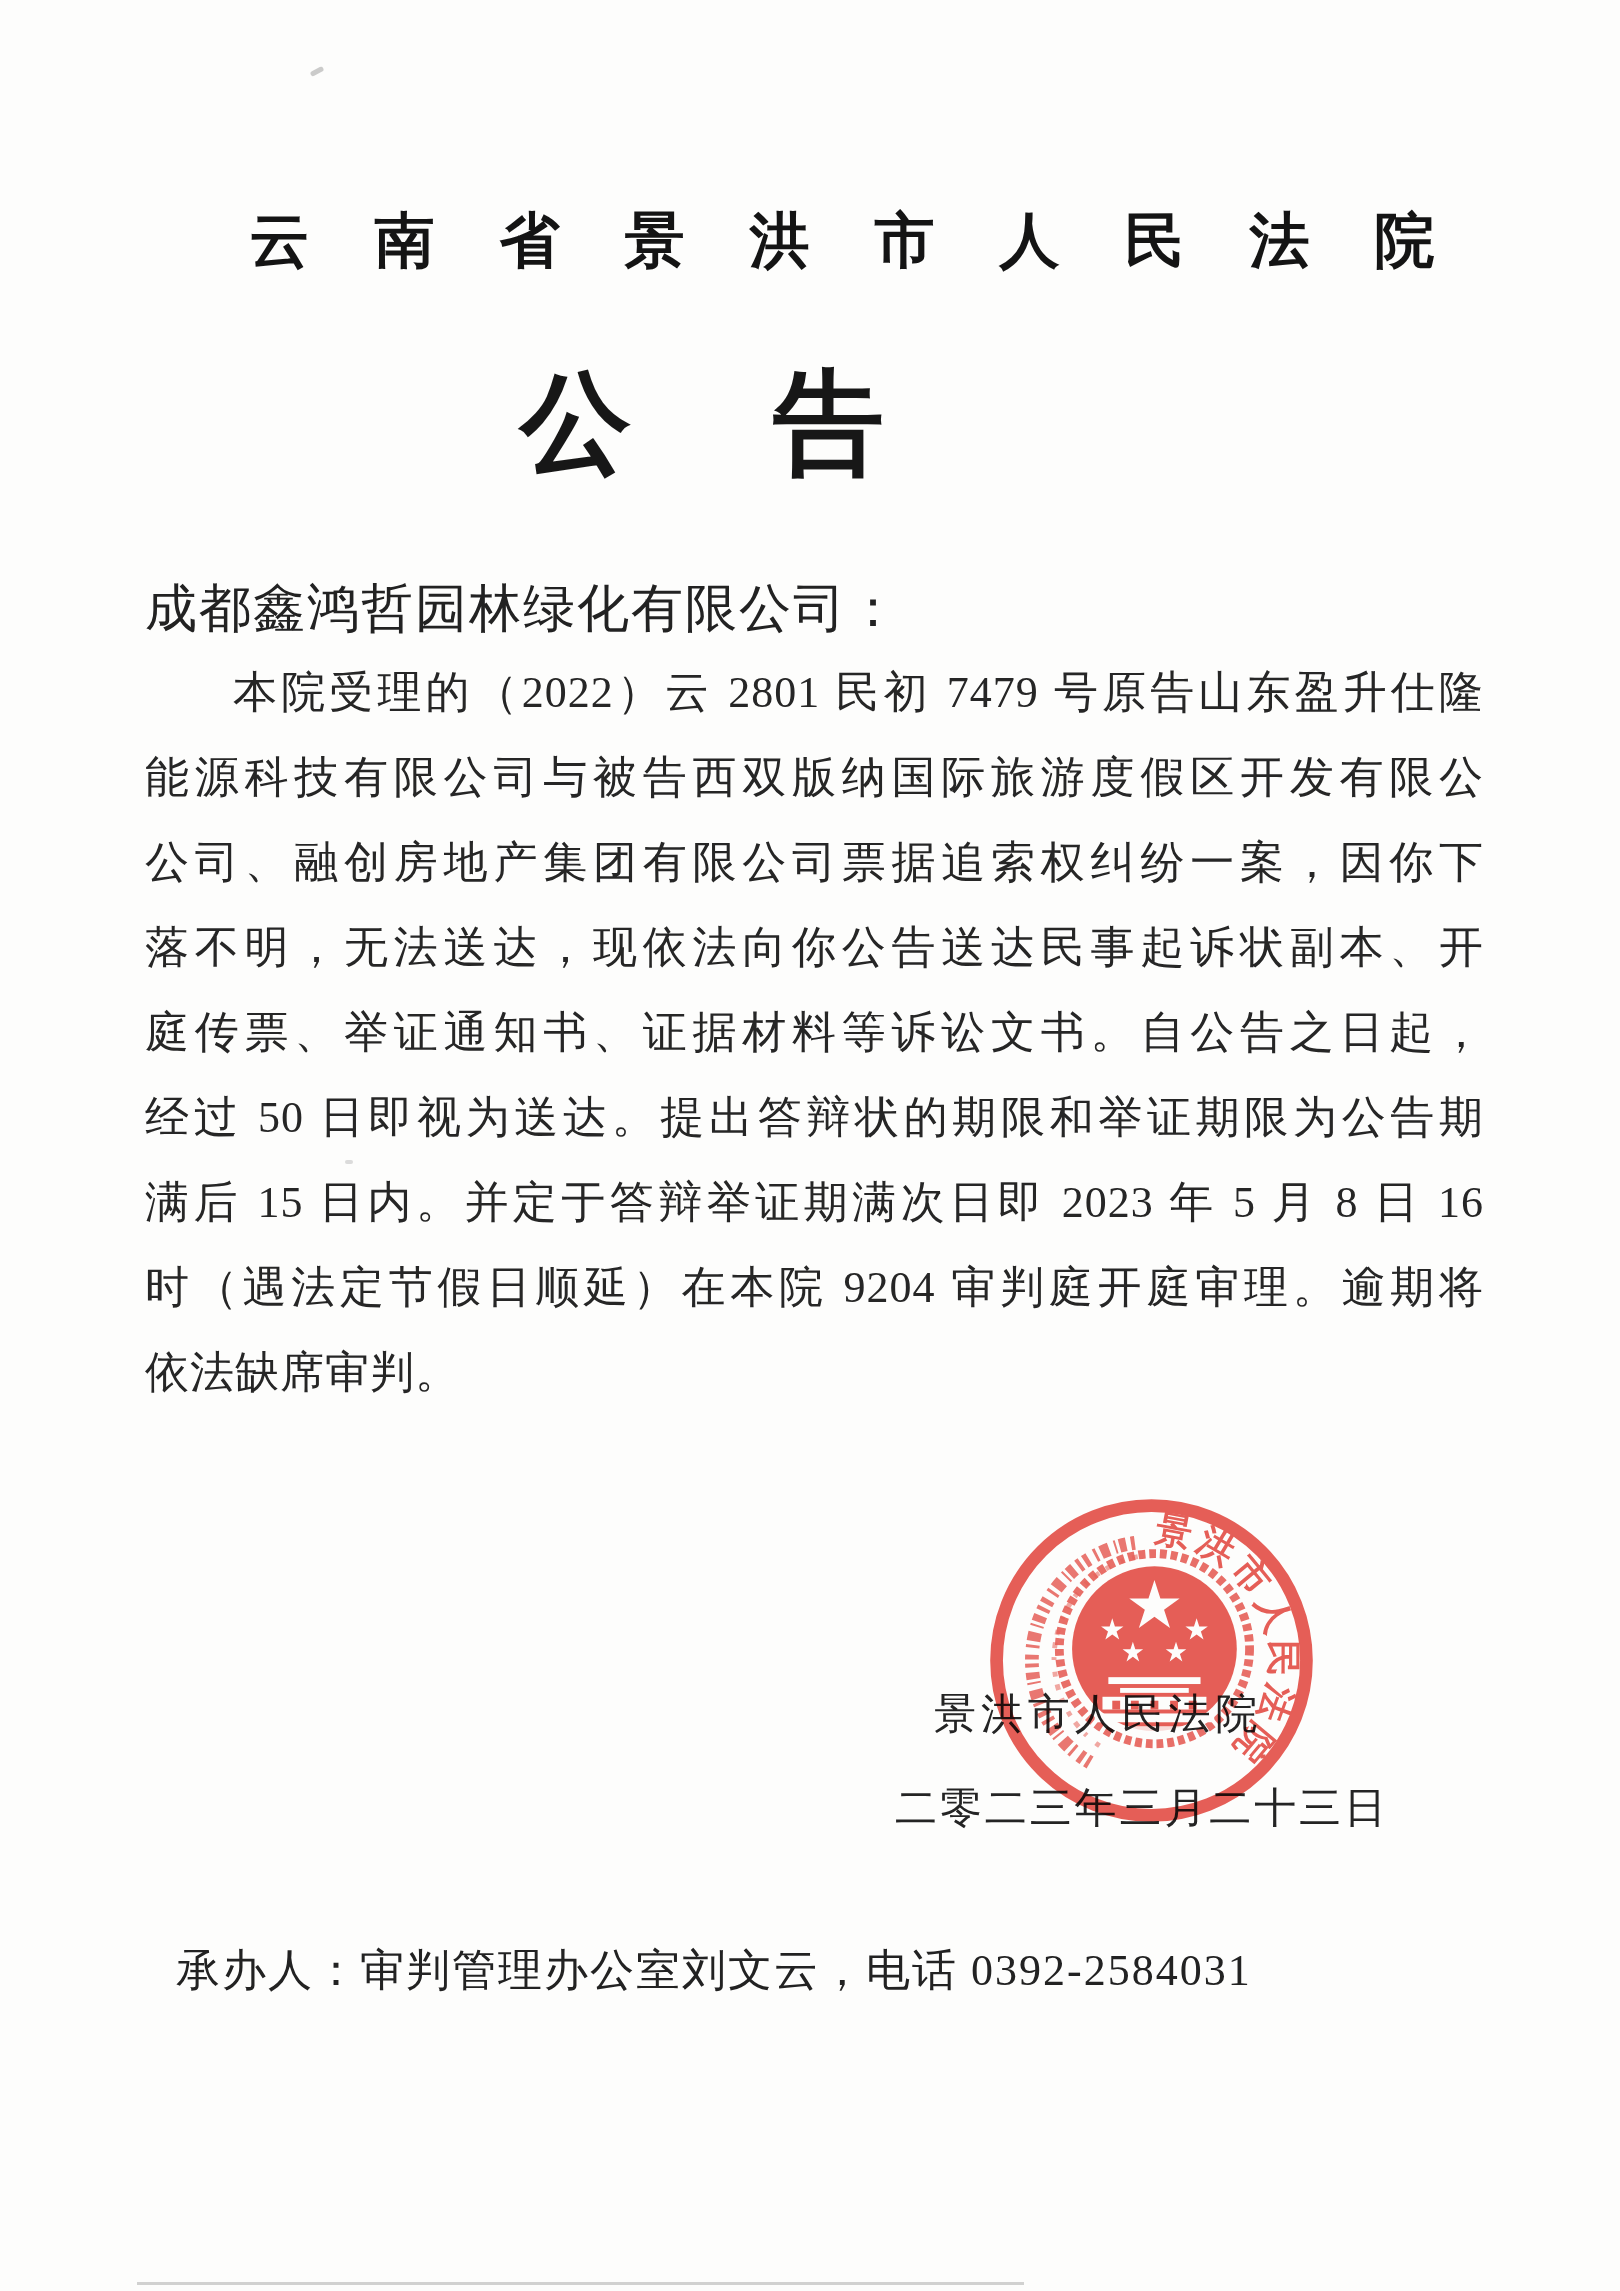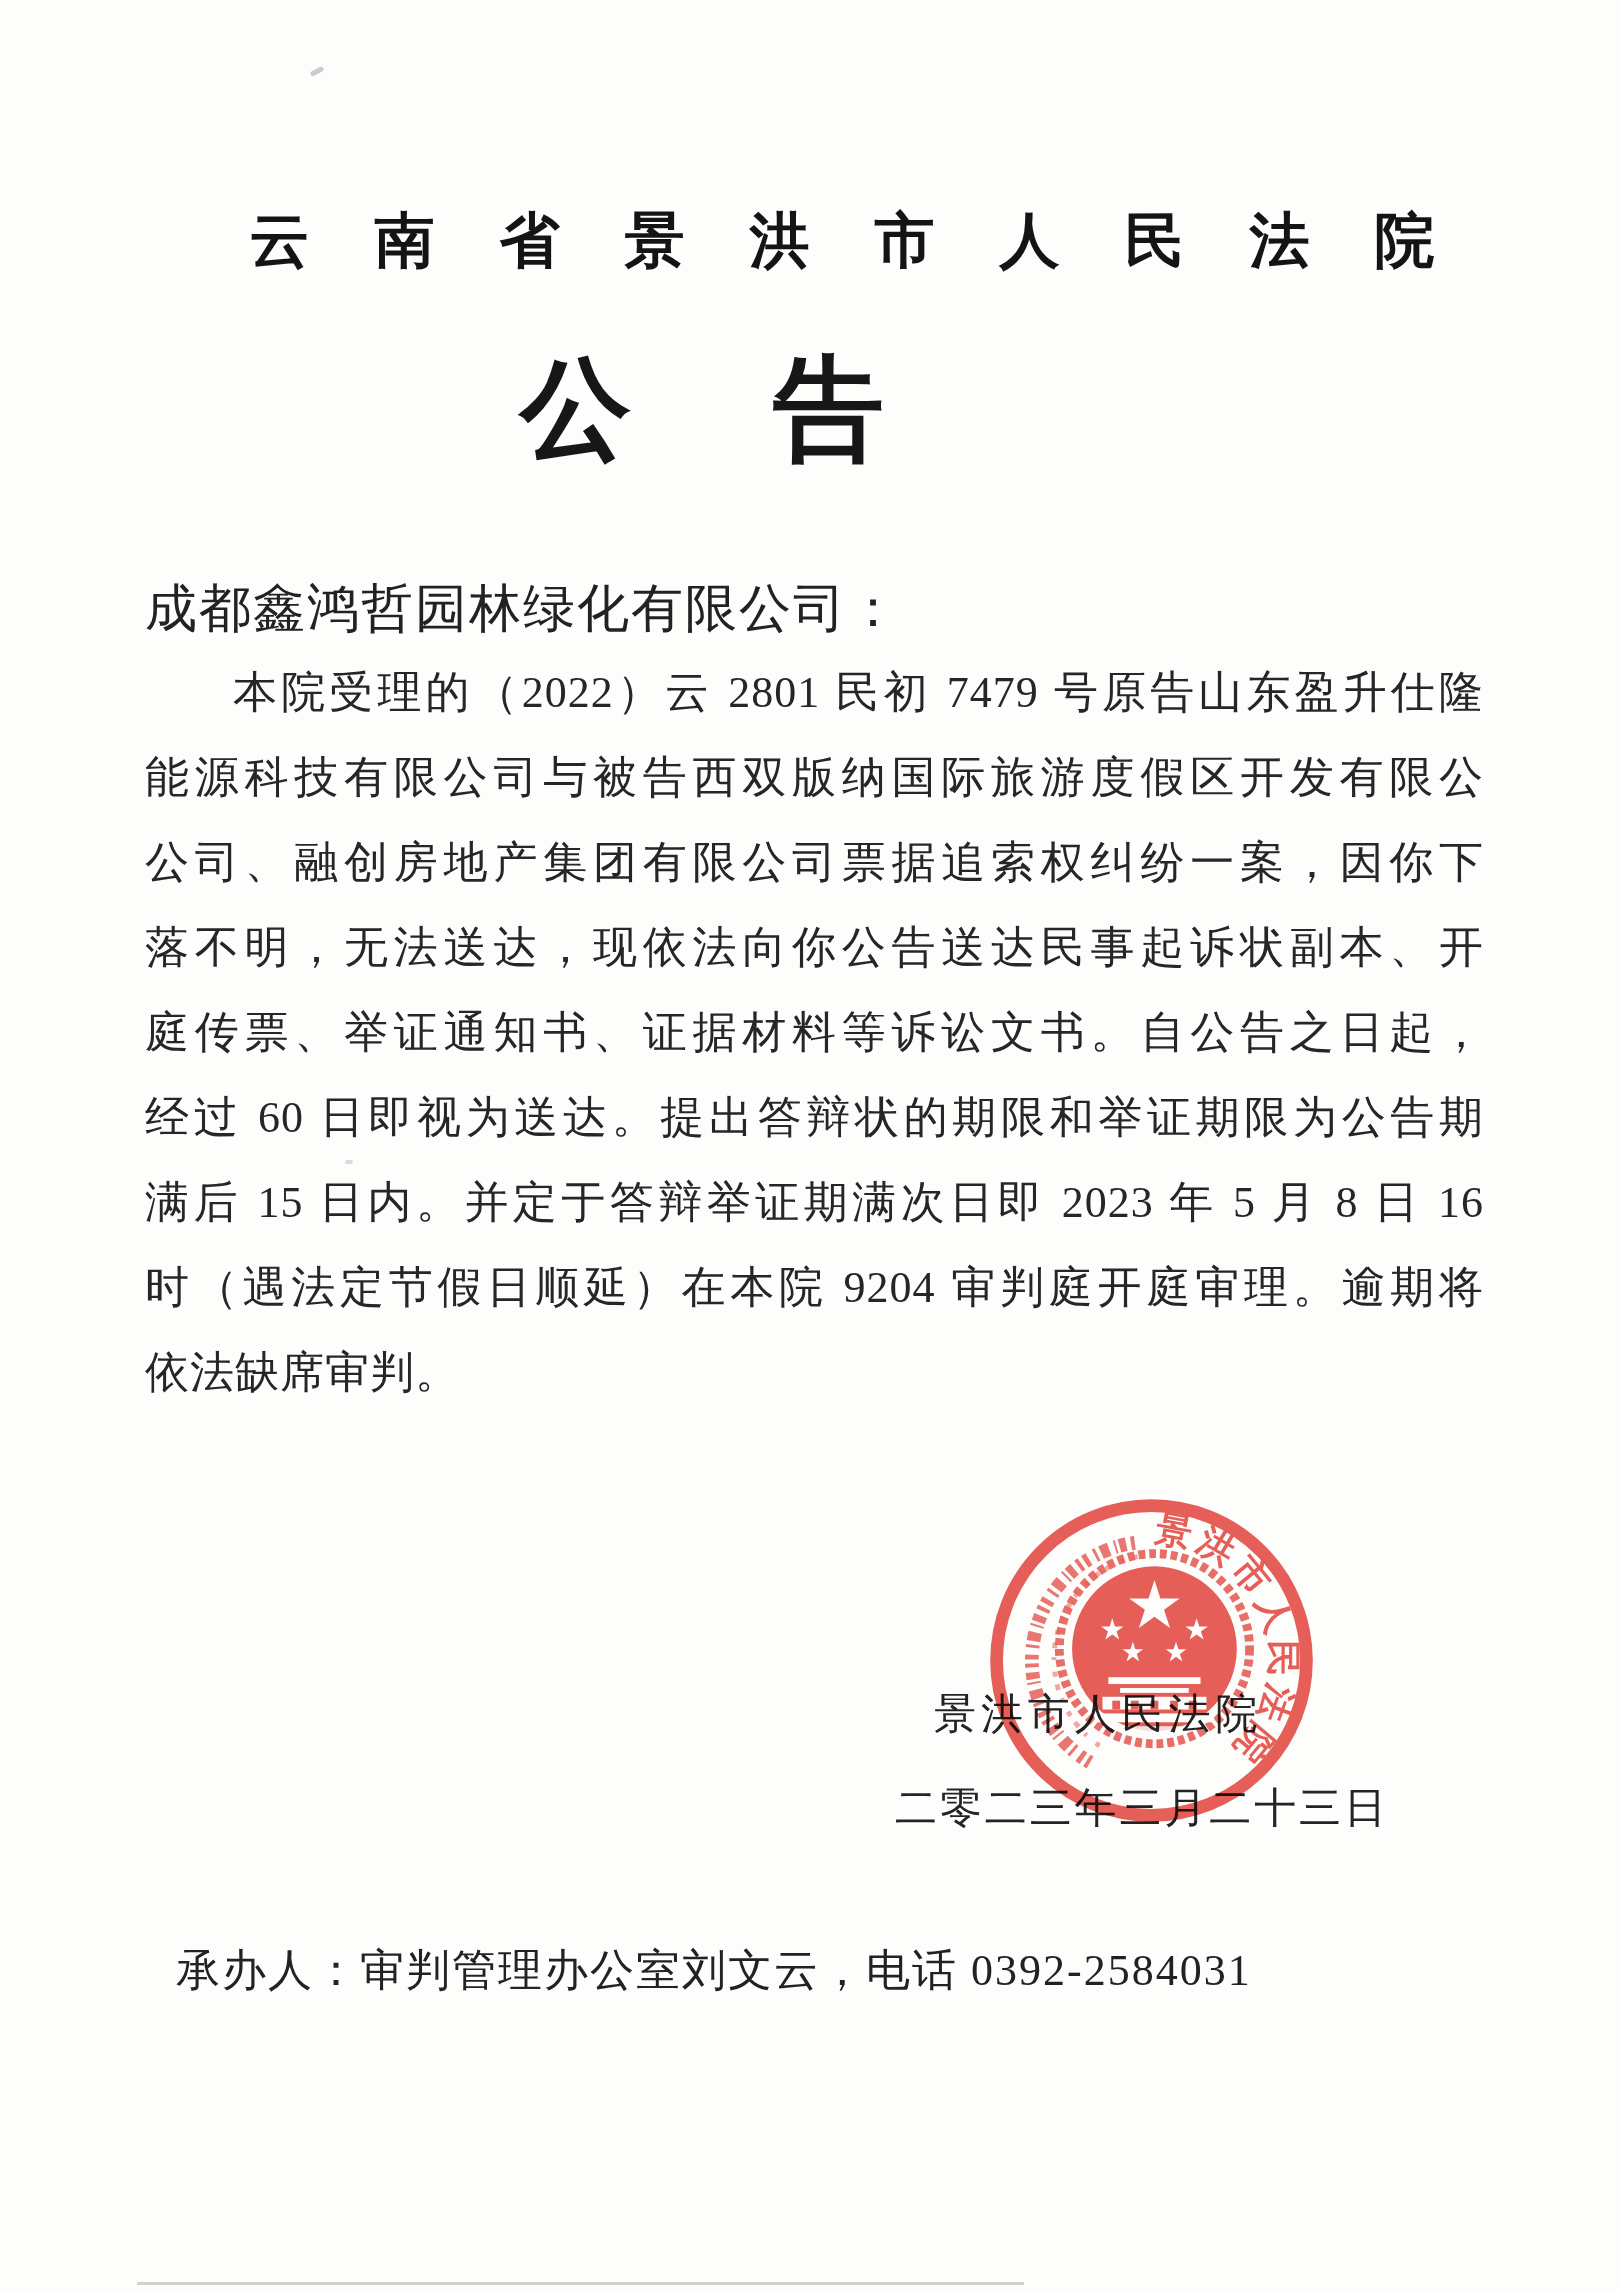--- a/index.html
+++ b/index.html
@@ -13,21 +13,21 @@
   }
   .court-title{
     position:absolute;top:201px;left:0;width:1620px;
     text-align:center;
     font-size:60px;font-weight:700;color:#141414;
     letter-spacing:65px;text-indent:65px;
     white-space:nowrap;
     margin-left:32px;
   }
   .doc-title{
-    position:absolute;top:335px;left:0;width:1404px;
+    position:absolute;top:349px;left:0;width:1404px;
     text-align:center;
     font-size:111px;font-weight:700;color:#171717;
     letter-spacing:142px;text-indent:142px;
     white-space:nowrap;
   }
   .addressee{
     position:absolute;top:574px;left:145px;
     font-size:52px;color:#222;
     letter-spacing:2px;
   }
@@ -85,21 +85,21 @@
   <div class="doc-title">公告</div>
 
   <div class="addressee">成都鑫鸿哲园林绿化有限公司：</div>
 
   <div class="body-block">
       <div class="body-line first">本院受理的（2022）云 2801 民初 7479 号原告山东盈升仕隆</div>
       <div class="body-line">能源科技有限公司与被告西双版纳国际旅游度假区开发有限公</div>
       <div class="body-line">公司、融创房地产集团有限公司票据追索权纠纷一案，因你下</div>
       <div class="body-line">落不明，无法送达，现依法向你公告送达民事起诉状副本、开</div>
       <div class="body-line">庭传票、举证通知书、证据材料等诉讼文书。自公告之日起，</div>
-      <div class="body-line">经过 60 日即视为送达。提出答辩状的期限和举证期限为公告期</div>
+      <div class="body-line">经过 50 日即视为送达。提出答辩状的期限和举证期限为公告期</div>
       <div class="body-line">满后 15 日内。并定于答辩举证期满次日即 2023 年 5 月 8 日 16</div>
       <div class="body-line">时（遇法定节假日顺延）在本院 9204 审判庭开庭审理。逾期将</div>
       <div class="body-line last">依法缺席审判。</div>
     </div>
 
   <div class="signature-line">景洪市人民法院</div>
 
   <div class="date-line">二零二三年三月二十三日</div>
 
   <div class="contact-line">承办人：审判管理办公室刘文云，电话 0392-2584031</div>

